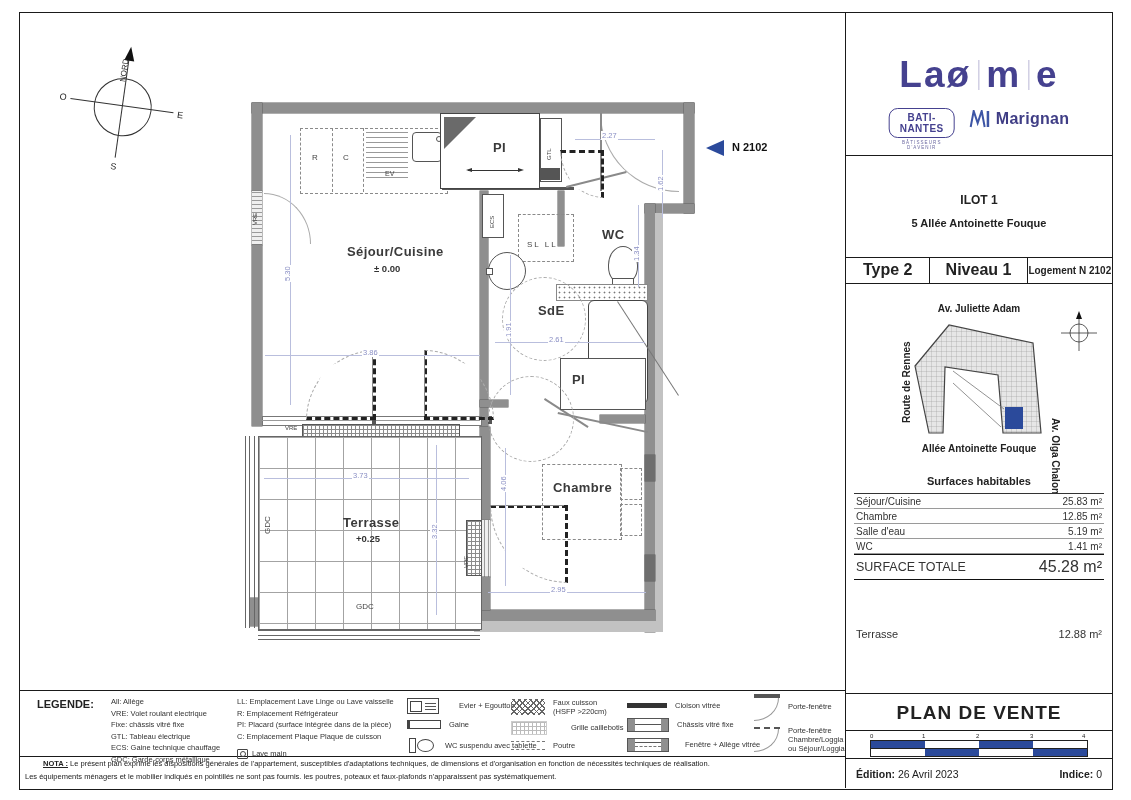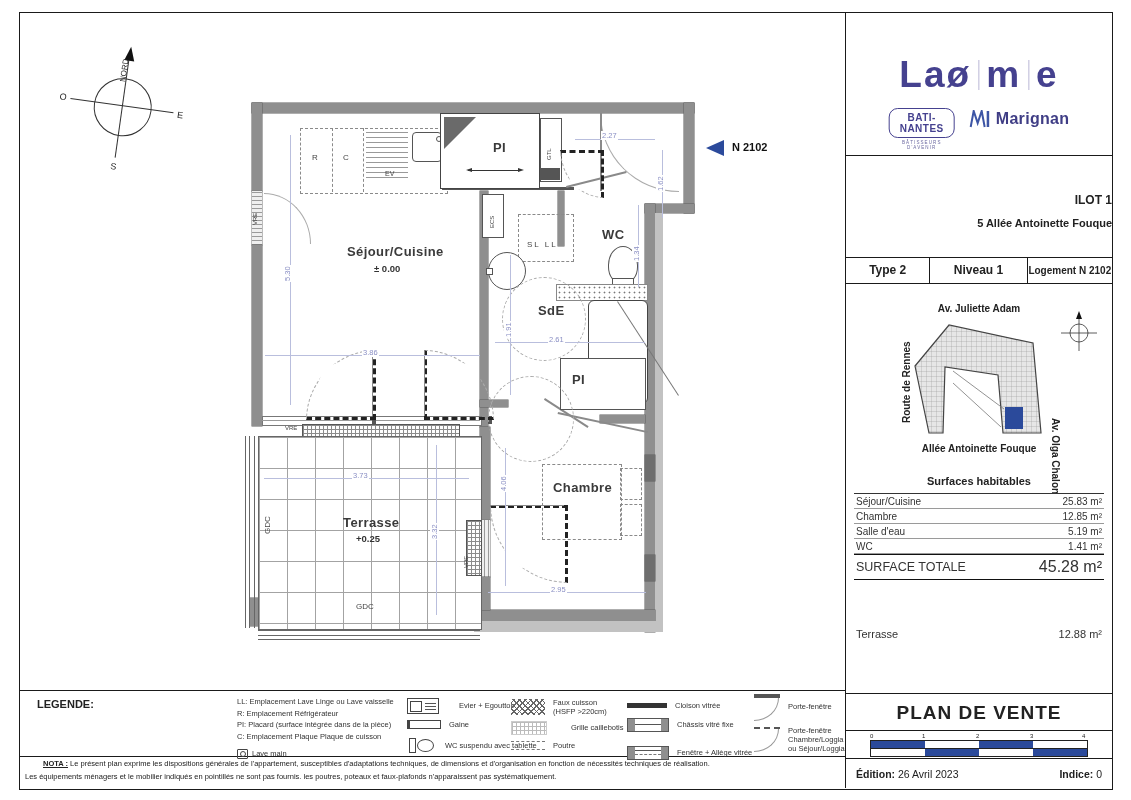--- a/index.html
+++ b/index.html
@@ -38,21 +38,21 @@
   .arc{position:absolute;border:1px solid #ababab;background:transparent;}
   .leaf{position:absolute;background:#8a8a8a;}
   
   .panel-text{position:absolute;white-space:nowrap;}
   .brand{font-weight:bold;color:#45418f;font-size:37px;letter-spacing:2px;display:flex;align-items:center;}
   .brand .sep{width:1px;height:30px;background:#b9b7d6;margin:0 7px;}
   .pill{border:1.5px solid #45418f;border-radius:9px;color:#45418f;font-weight:bold;font-size:10px;padding:3px 10px;letter-spacing:.5px;}
   .pillsub{font-size:4.5px;color:#6a67a0;letter-spacing:1.1px;text-align:center;margin-top:2px;}
   .marignan{font-size:16px;color:#3f3d85;font-weight:bold;letter-spacing:.3px;}
   .cellrow{position:absolute;display:flex;}
-  .cell{border-right:1px solid #1a1a1a;display:flex;align-items:center;justify-content:center;font-weight:bold;font-size:12px;}
+  .cell{border-right:1px solid #1a1a1a;display:flex;align-items:center;justify-content:center;font-weight:bold;font-size:16px;}
   .srow{display:flex;justify-content:space-between;align-items:center;border-bottom:1px solid #9a9a9a;font-size:10px;color:#333;padding:2px 2px 1px 2px;}
   .legend-item{font-size:7.5px;color:#333;line-height:11.5px;white-space:nowrap;}
   .nota{font-size:7.5px;color:#222;white-space:nowrap;}
   .scale-seg{height:7px;}
 </style>
 </head>
 <body>
 
 <div class="frame"></div>
 <div class="vline" style="left:845px;top:12px;height:776px;"></div>
@@ -229,21 +229,21 @@
           <g stroke="#3d55a5" stroke-width="2" fill="none">
             <path d="M2 17 L5 1 L9 13 L13 1 L16 17"></path>
           </g>
           <rect x="18" y="1" width="2.5" height="16" fill="#3d55a5"></rect>
         </svg>
         <span class="marignan">Marignan</span>
       </div>
     </div>
   </div>
 
-  <div class="abs" style="left:0;top:143px;width:266px;height:102px;border-bottom:1px solid #1a1a1a;text-align:right;">
+  <div class="abs" style="left:0;top:143px;width:266px;height:102px;border-bottom:1px solid #1a1a1a;text-align:center;">
     <div style="margin-top:38px;font-weight:bold;font-size:12px;">ILOT 1</div>
     <div style="margin-top:10px;font-weight:bold;font-size:11px;">5 Allée Antoinette Fouque</div>
   </div>
 
   <div class="cellrow" style="left:0;top:245px;width:266px;height:26px;border-bottom:1px solid #1a1a1a;">
     <div class="cell" style="width:84px;">Type 2</div>
     <div class="cell" style="width:97px;">Niveau 1</div>
     <div class="cell" style="width:85px;border-right:none;font-size:10px;">Logement N 2102</div>
   </div>
 
@@ -336,20 +336,28 @@
     <span>
       <b>Indice:</b>
       <span>0</span>
     </span>
   </div>
 </div>
 
 <div class="abs" style="left:19px;top:690px;width:826px;height:66px;">
   <div class="abs" style="left:18px;top:8px;font-weight:bold;font-size:11px;">LEGENDE:</div>
 
+  <div class="abs" style="left:92px;top:6px;">
+    <div class="legend-item">All: Allège</div>
+    <div class="legend-item">VRE: Volet roulant electrique</div>
+    <div class="legend-item">Fixe: châssis vitré fixe</div>
+    <div class="legend-item">GTL: Tableau électrique</div>
+    <div class="legend-item">ECS: Gaine technique chauffage</div>
+    <div class="legend-item">GDC: Garde-corps métallique</div>
+  </div>
 
   <div class="abs" style="left:218px;top:6px;">
     <div class="legend-item">LL: Emplacement Lave Linge ou Lave vaisselle</div>
     <div class="legend-item">R: Emplacement Réfrigérateur</div>
     <div class="legend-item">PI: Placard (surface intégrée dans de la pièce)</div>
     <div class="legend-item">C: Emplacement Plaque Plaque de cuisson</div>
     <div class="legend-item" style="margin-top:6px;display:flex;align-items:center;gap:4px;">
       <span style="display:inline-block;width:9px;height:8px;border:1px solid #444;border-radius:1px;position:relative;">
           <span style="position:absolute;left:2px;top:1px;width:4px;height:4px;border:1px solid #444;border-radius:50%;"></span>
         </span>
@@ -399,21 +407,21 @@
       <span class="legend-item">Cloison vitrée</span>
     </div>
     <div style="display:flex;align-items:center;gap:8px;height:20px;">
       <span style="width:40px;height:12px;position:relative;display:inline-block;border:1px solid #555;background:#fff;">
           <span style="position:absolute;left:0;top:0;width:7px;height:12px;background:#8f8f8f;"></span>
           <span style="position:absolute;right:0;top:0;width:7px;height:12px;background:#8f8f8f;"></span>
           <span style="position:absolute;left:7px;top:5px;width:26px;height:1px;background:#555;"></span>
         </span>
       <span class="legend-item">Châssis vitré fixe</span>
     </div>
-    <div style="display:flex;align-items:center;gap:8px;height:20px;margin-top:8px;">
+    <div style="display:flex;align-items:center;gap:16px;height:20px;">
       <span style="width:40px;height:12px;position:relative;display:inline-block;border:1px solid #555;background:#fff;">
           <span style="position:absolute;left:0;top:0;width:7px;height:12px;background:#8f8f8f;"></span>
           <span style="position:absolute;right:0;top:0;width:7px;height:12px;background:#8f8f8f;"></span>
           <span style="position:absolute;left:7px;top:3px;width:26px;height:1px;background:#555;"></span>
           <span style="position:absolute;left:7px;top:7px;width:26px;height:1px;border-top:1px dashed #777;"></span>
         </span>
       <span class="legend-item">Fenêtre + Allège vitrée</span>
     </div>
   </div>
 

